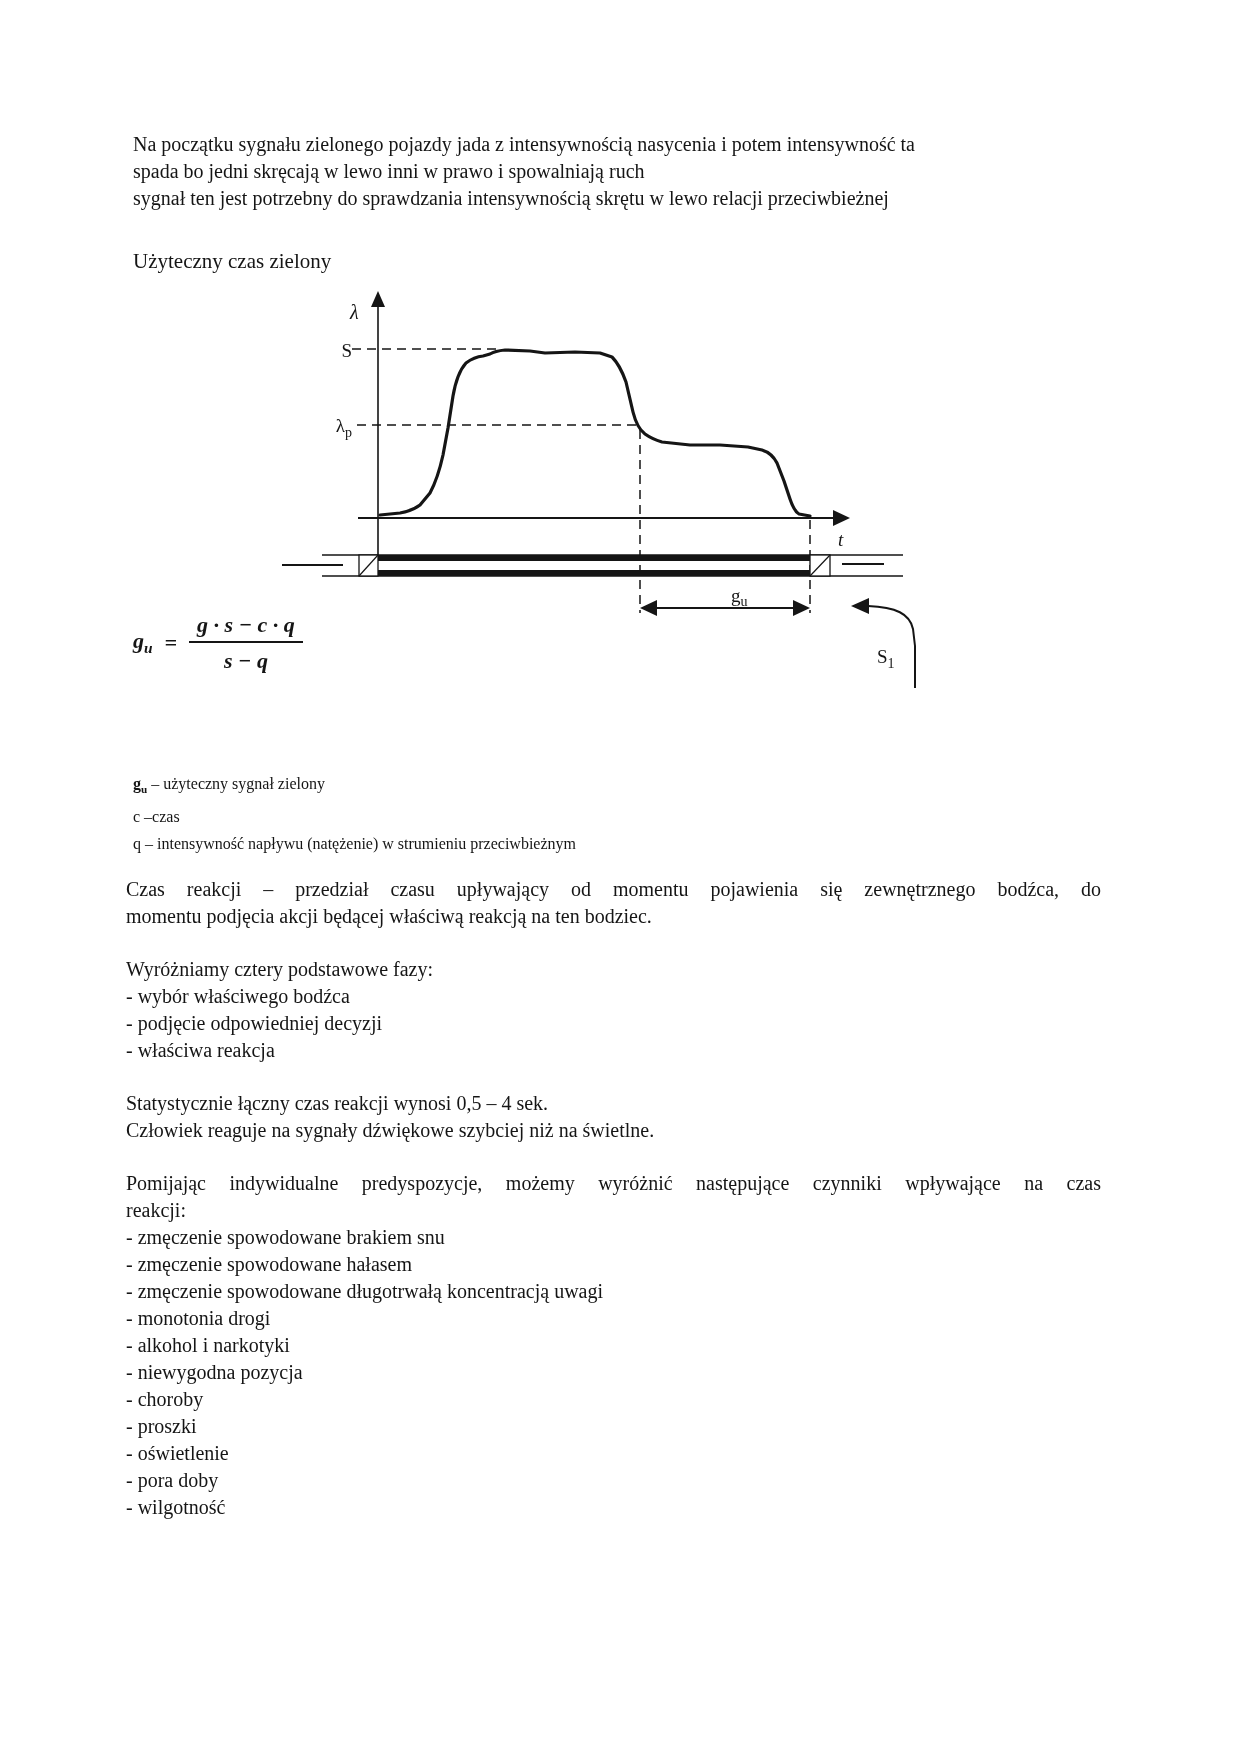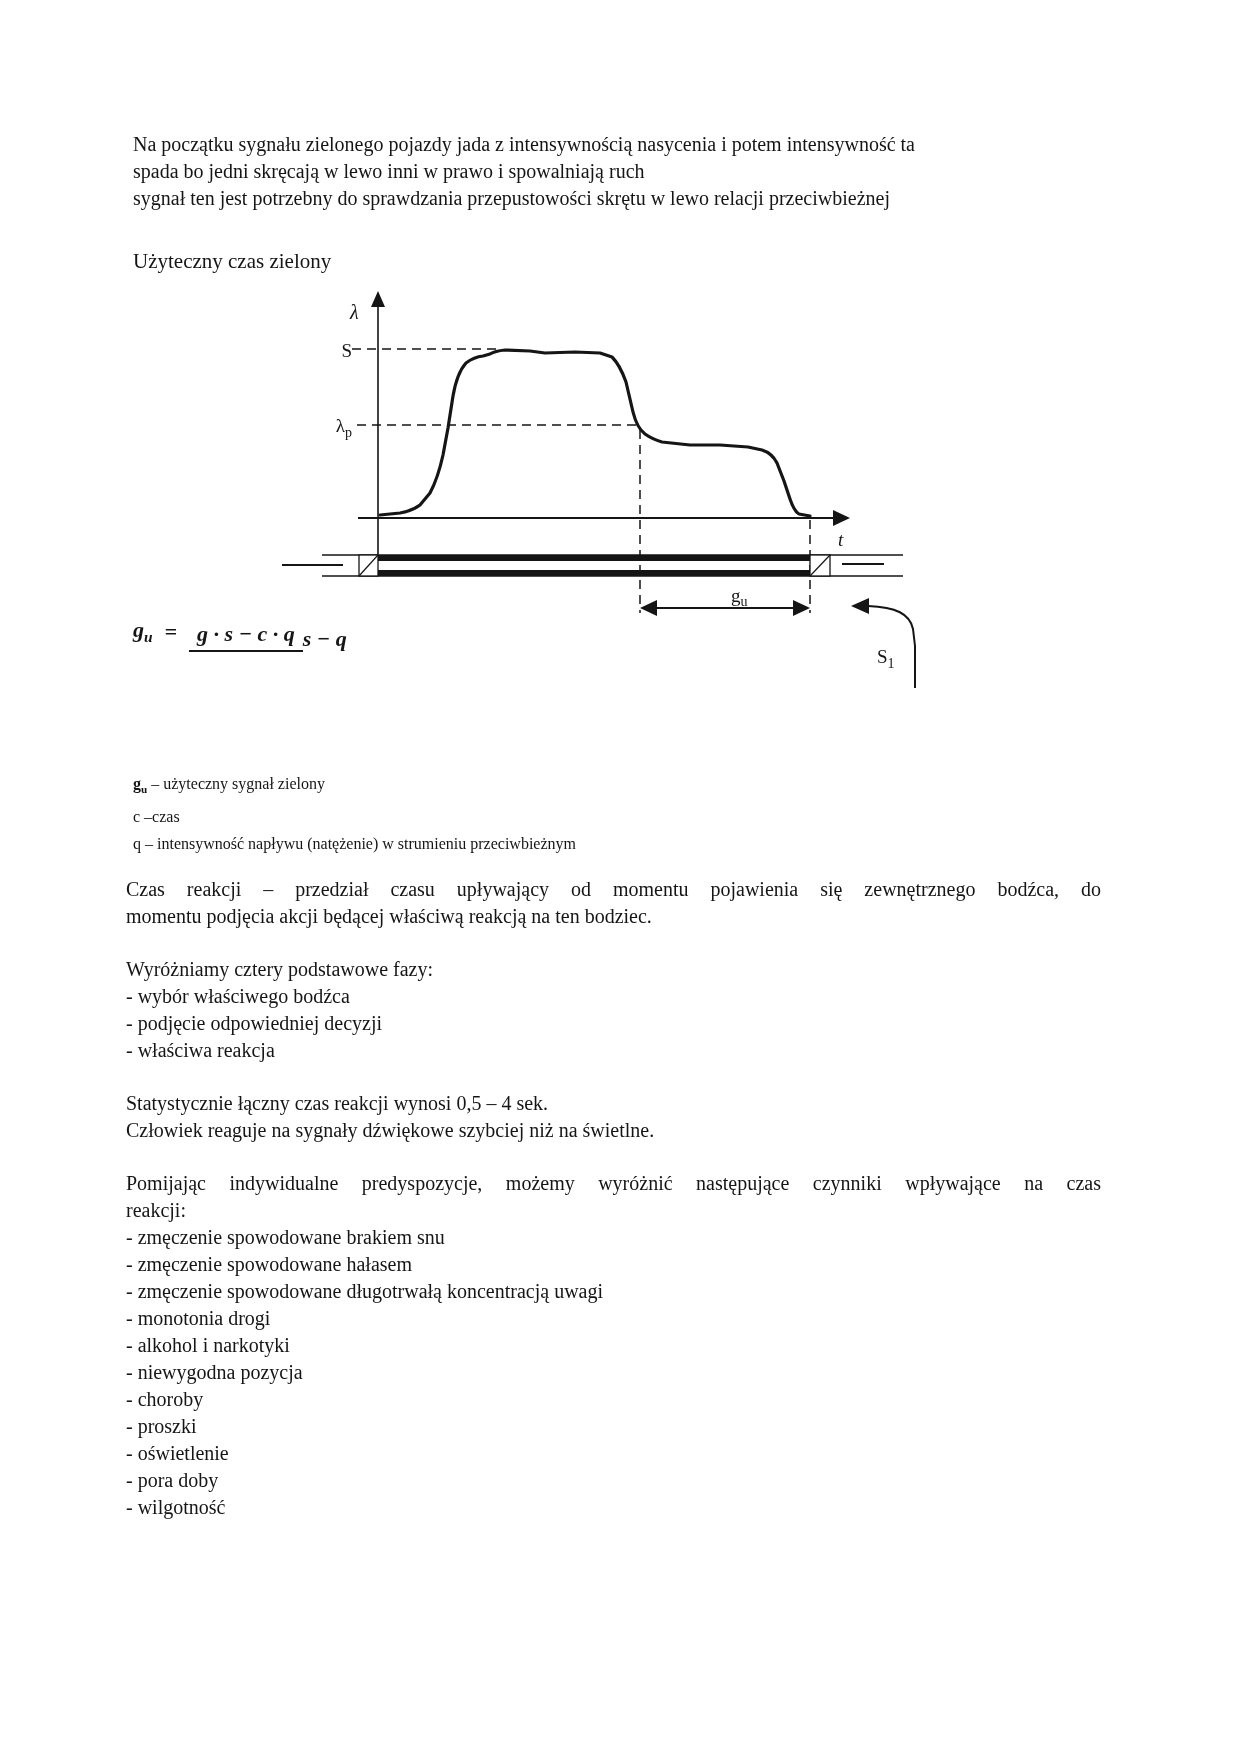--- a/index.html
+++ b/index.html
@@ -21,35 +21,35 @@
   sub { font-size: 70%; }
   
   .formula {
     display: flex;
     align-items: center;
     gap: 12px;
     font-style: italic;
     font-weight: bold;
     font-size: 22px;
   }
-  .frac { display: inline-flex; flex-direction: row; text-align: center; align-items: flex-end; }
+  .frac { display: inline-flex; flex-direction: column; text-align: center; }
   .frac .num { border-bottom: 2px solid #151515; padding: 0 8px 3px 8px; }
-  .frac .den { padding-top: 14px; }
+  .frac .den { padding-top: 5px; }
   .defs .def-line { font-size: 16px; line-height: 27px; white-space: nowrap; }
   svg text { font-family: "Liberation Serif", serif; fill: #151515; }
 </style>
 </head>
 <body>
 
 <div class="page">
 
   <div class="abs textblock" style="left:133px; top:131px;">
     <div class="line">Na początku sygnału zielonego pojazdy jada z intensywnością nasycenia i potem intensywność ta</div>
     <div class="line">spada bo jedni skręcają w lewo inni w prawo i spowalniają ruch</div>
-    <div class="line">sygnał ten jest potrzebny do sprawdzania przepustowości skrętu w lewo relacji przeciwbieżnej</div>
+    <div class="line">sygnał ten jest potrzebny do sprawdzania intensywnością skrętu w lewo relacji przeciwbieżnej</div>
   </div>
 
   <div class="abs heading" style="left:133px; top:249px;">Użyteczny czas zielony</div>
 
   <svg class="abs" style="left:262px; top:282px;" width="700" height="412" viewBox="262 282 700 412">
 
     <line x1="378" y1="302" x2="378" y2="555" stroke="#151515" stroke-width="1.6"></line>
     <polygon points="378,291 371,307 385,307" fill="#151515"></polygon>
 
     <line x1="358" y1="518" x2="836" y2="518" stroke="#151515" stroke-width="2"></line>

